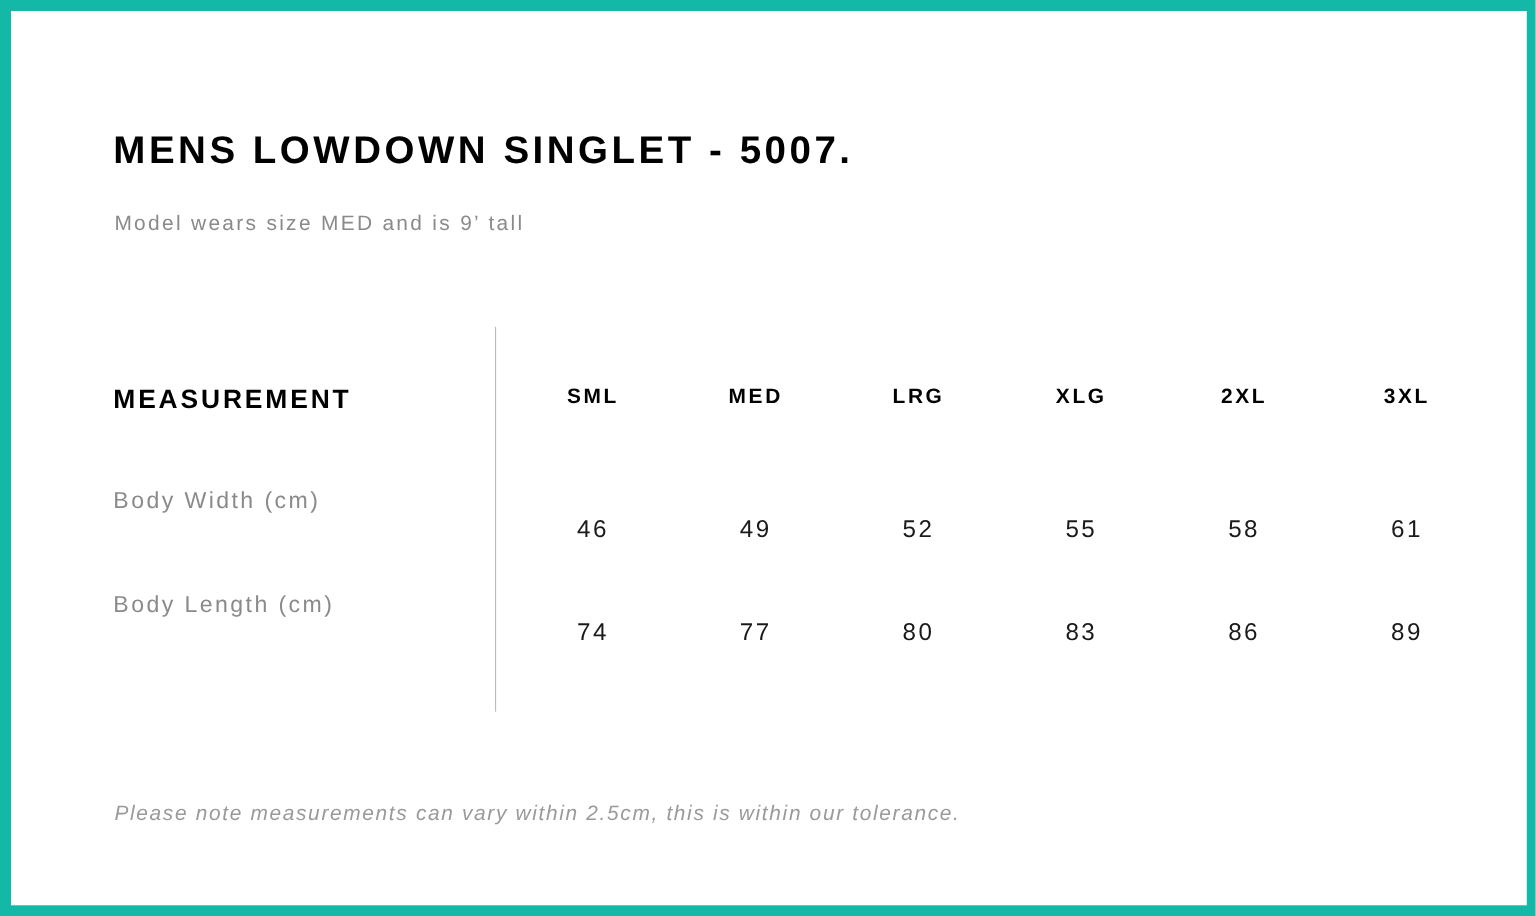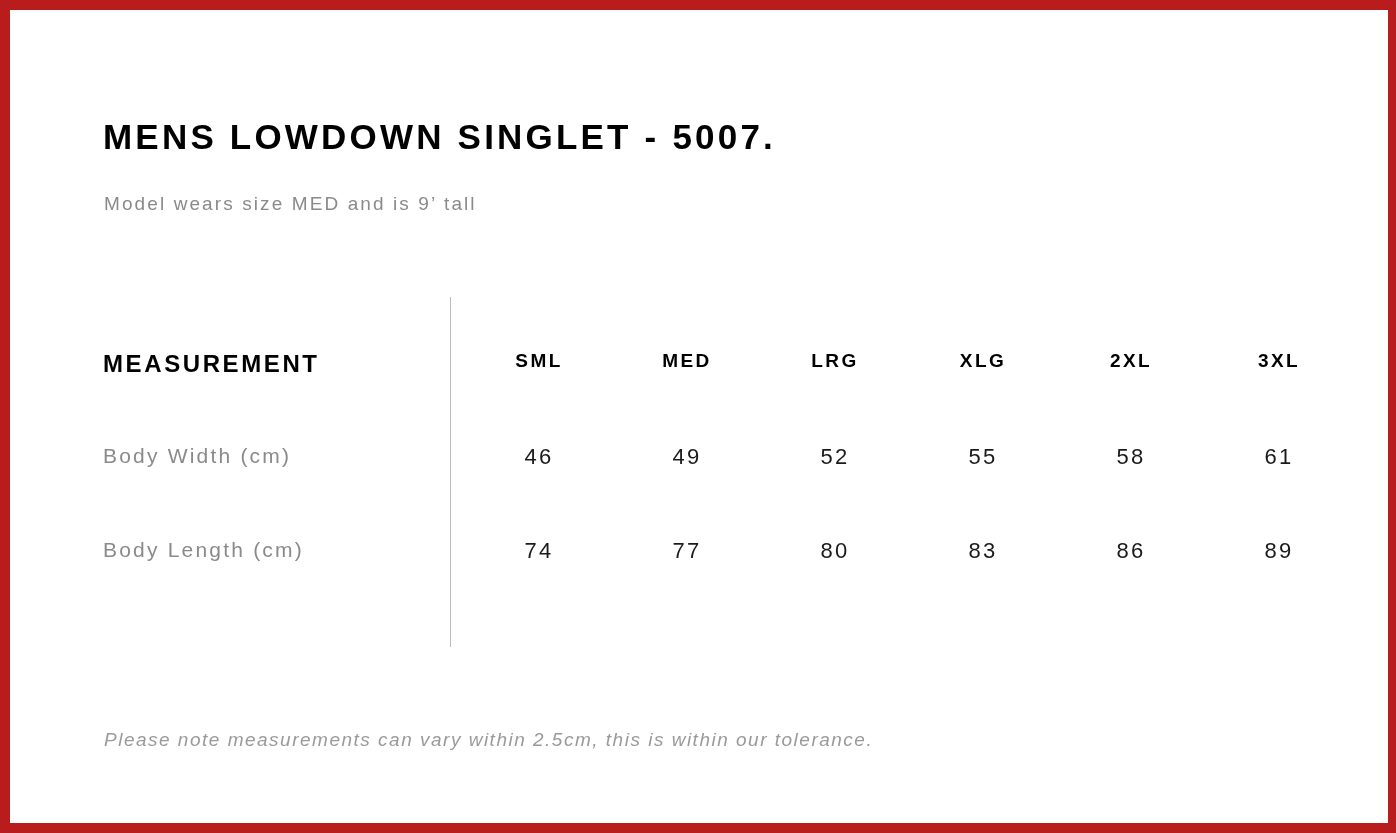--- a/index.html
+++ b/index.html
@@ -11,21 +11,21 @@
     width: 1396px;
     height: 833px;
     font-family: "Liberation Sans", sans-serif;
     overflow: hidden;
   }
 
   
   .frame {
     position: absolute;
     inset: 0;
-    background: #b91c1c;
+    background: #14b8a6;
     box-sizing: border-box;
   }
   .sheet {
     position: absolute;
     left: 10px;
     top: 10px;
     width: 1378px;
     height: 813px;
     background: #ffffff;
     box-sizing: border-box;
@@ -110,20 +110,21 @@
     font-size: 19px;
     font-weight: bold;
     color: #000000;
     letter-spacing: 2.4px;
   }
   .data-row .cell {
     font-size: 22px;
     font-weight: normal;
     color: #1a1a1a;
     letter-spacing: 2.2px;
+    margin-top: 24px;
   }
 
   
   .footnote {
     position: absolute;
     left: 94px;
     top: 719px;
     font-size: 19px;
     font-style: italic;
     font-weight: normal;

